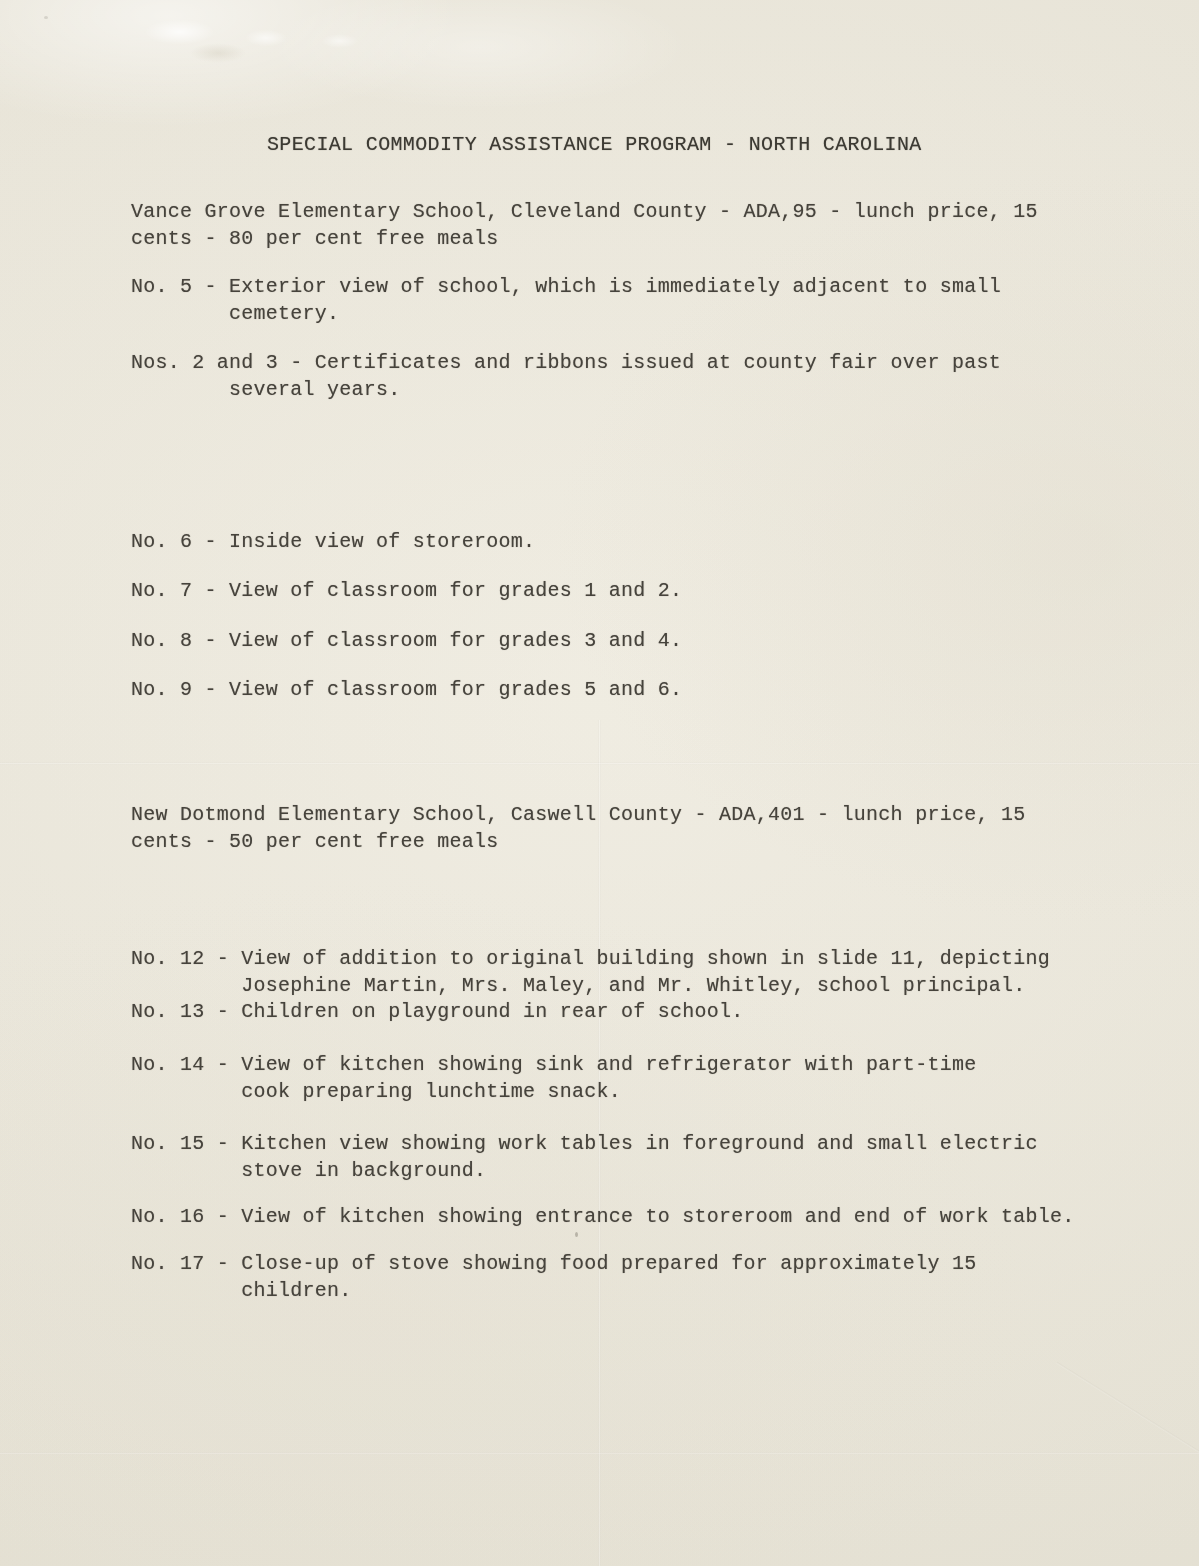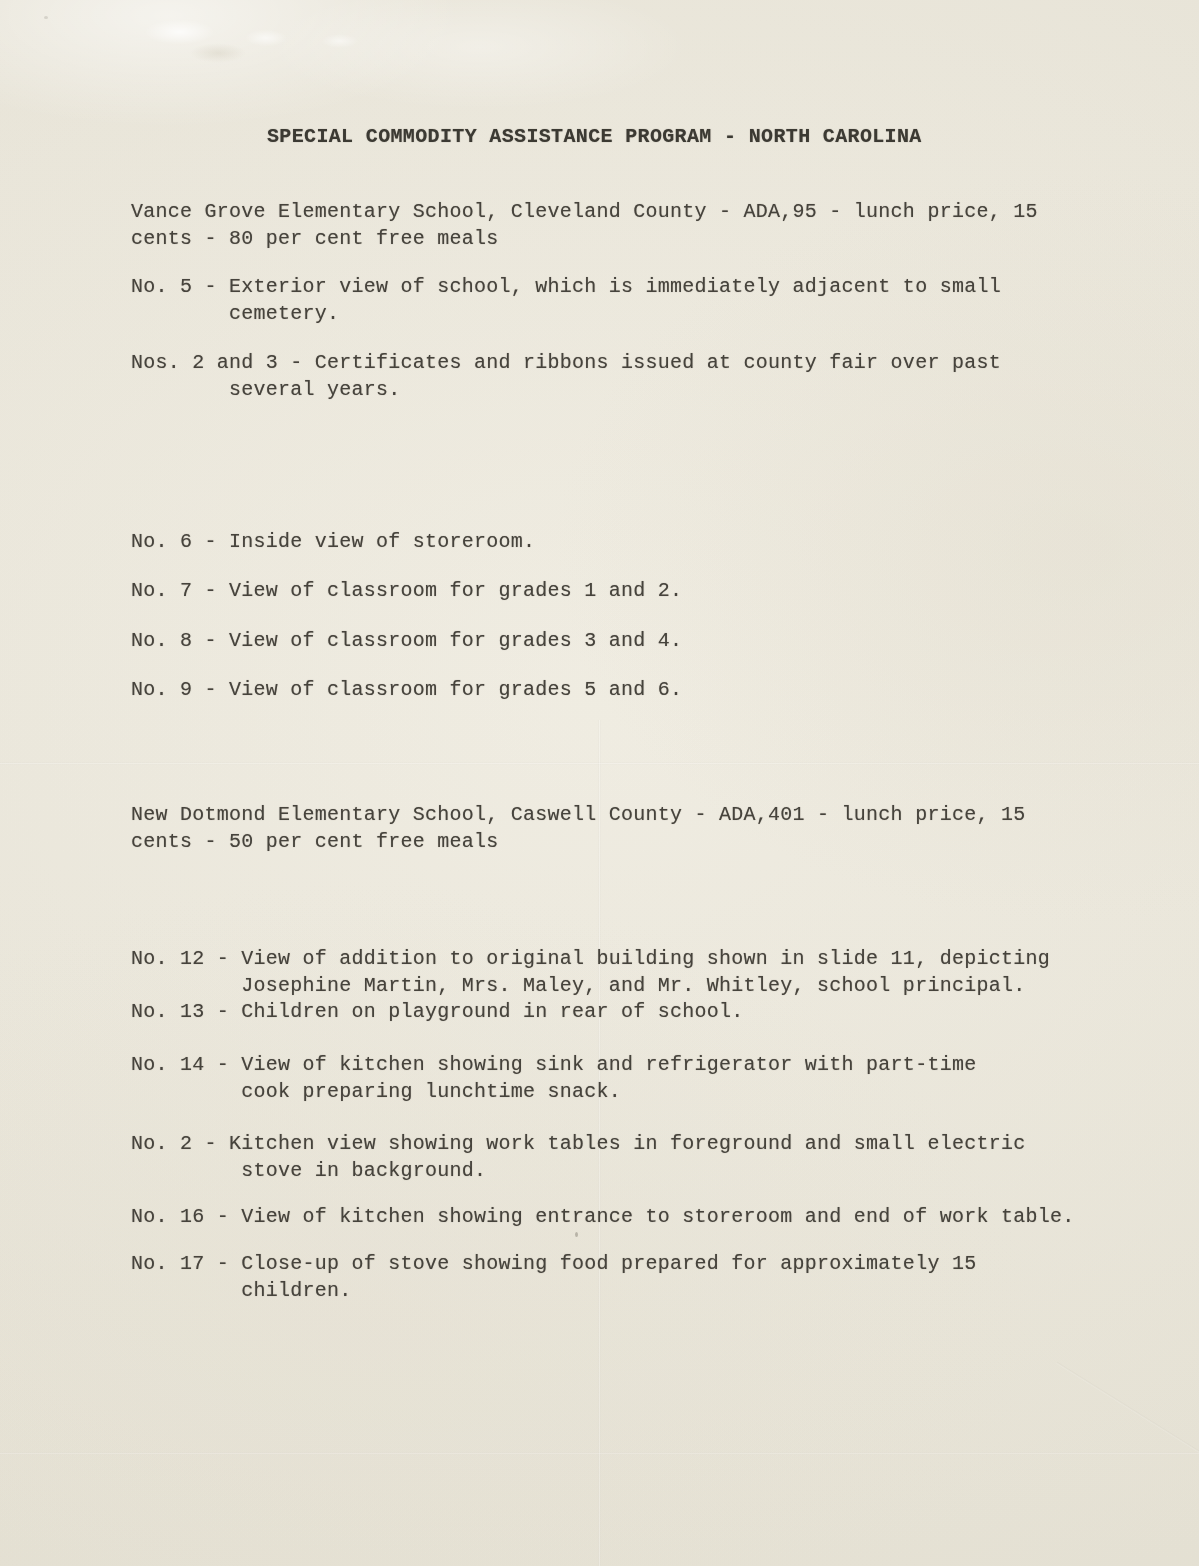--- a/index.html
+++ b/index.html
@@ -54,22 +54,22 @@
   
   .t{
     position:absolute;left:131px;
     font:20px/27px "Liberation Mono","DejaVu Sans Mono",monospace;
     letter-spacing:0.25px;
     white-space:pre;
     color:#46433c;
     text-shadow:0 0 1px rgba(70,64,55,0.45);
   }
   .title{
-    left:267px;top:123px;
-    font-weight:bold;
+    left:267px;top:131px;
+    font-weight:normal;
     letter-spacing:0.35px;
     color:#3c3a33;
     text-shadow:0 0 1px rgba(60,55,48,0.55);
   }
 </style>
 </head>
 <body>
 
 <div class="page">
 
@@ -96,19 +96,19 @@
   <div class="t" style="top:676px">No. 9 - View of classroom for grades 5 and 6.</div>
 
   <div class="t" style="top:801px">New Dotmond Elementary School, Caswell County - ADA,401 - lunch price, 15
 cents - 50 per cent free meals</div>
 
   <div class="t" style="top:945px">No. 12 - View of addition to original building shown in slide 11, depicting
          Josephine Martin, Mrs. Maley, and Mr. Whitley, school principal.</div>
   <div class="t" style="top:998px">No. 13 - Children on playground in rear of school.</div>
   <div class="t" style="top:1051px">No. 14 - View of kitchen showing sink and refrigerator with part-time
          cook preparing lunchtime snack.</div>
-  <div class="t" style="top:1130px">No. 2 - Kitchen view showing work tables in foreground and small electric
+  <div class="t" style="top:1130px">No. 15 - Kitchen view showing work tables in foreground and small electric
          stove in background.</div>
   <div class="t" style="top:1203px">No. 16 - View of kitchen showing entrance to storeroom and end of work table.</div>
   <div class="t" style="top:1250px">No. 17 - Close-up of stove showing food prepared for approximately 15
          children.</div>
 
 </div>
 
 </body></html>

